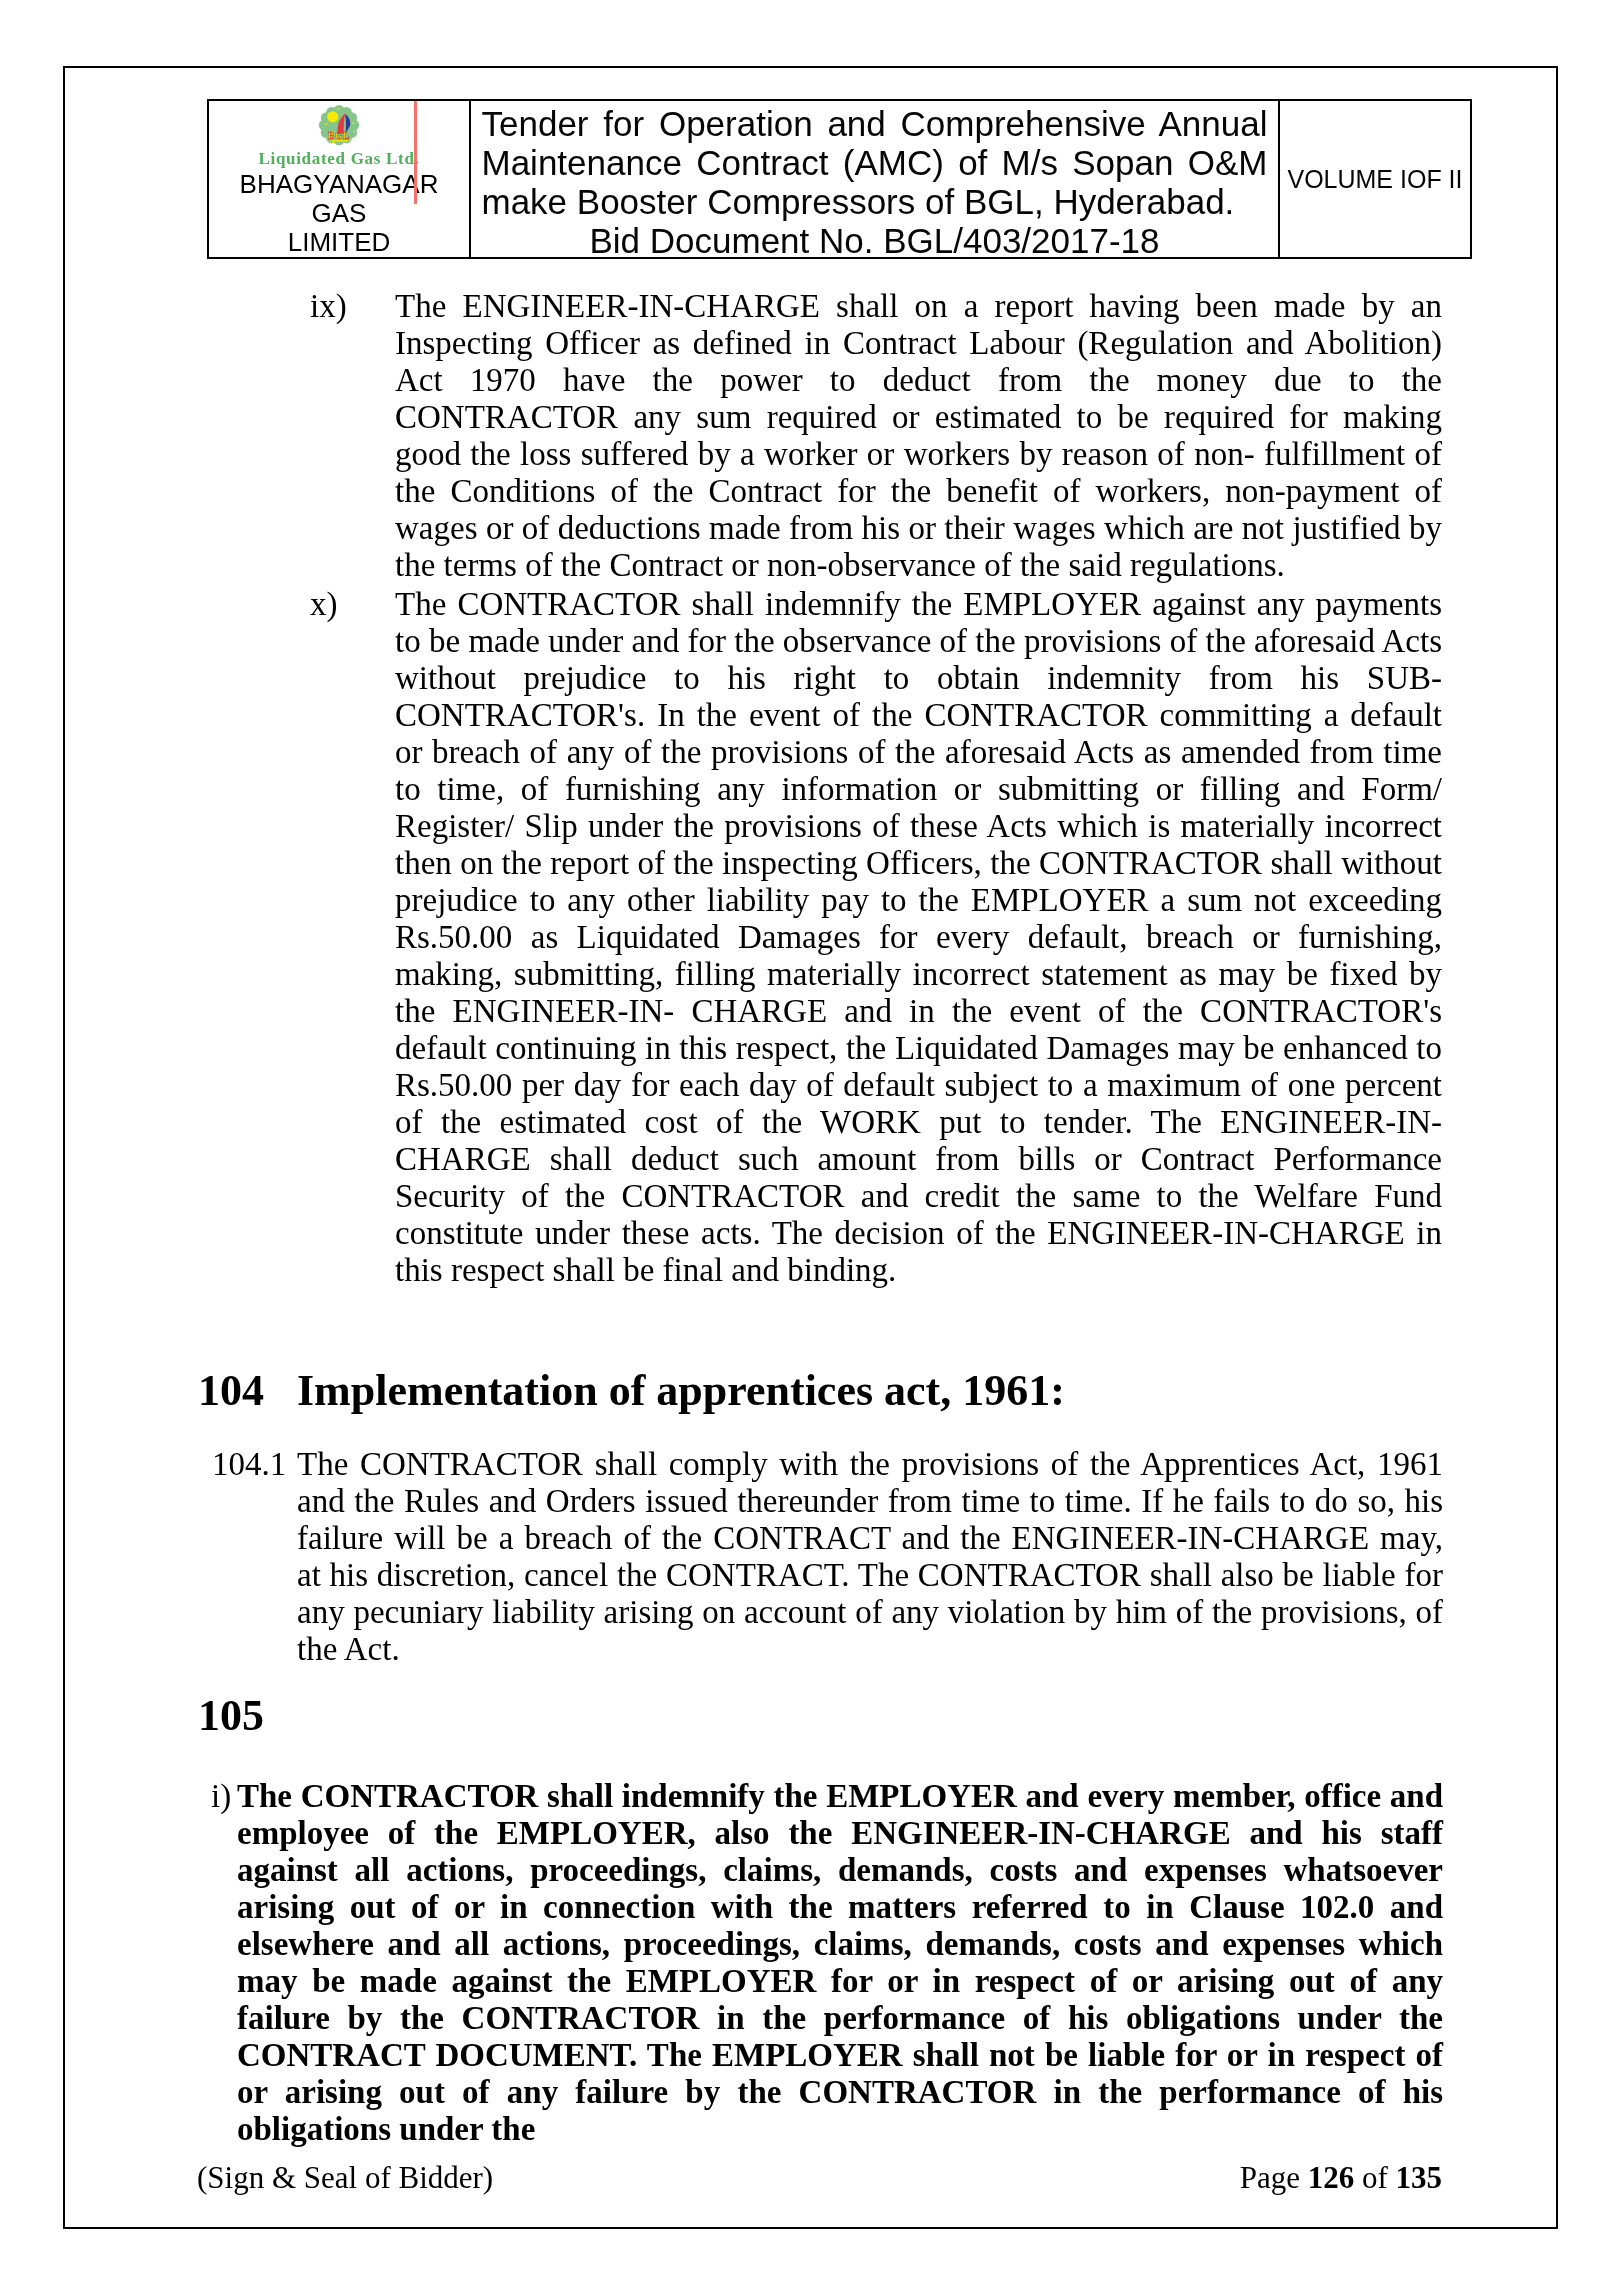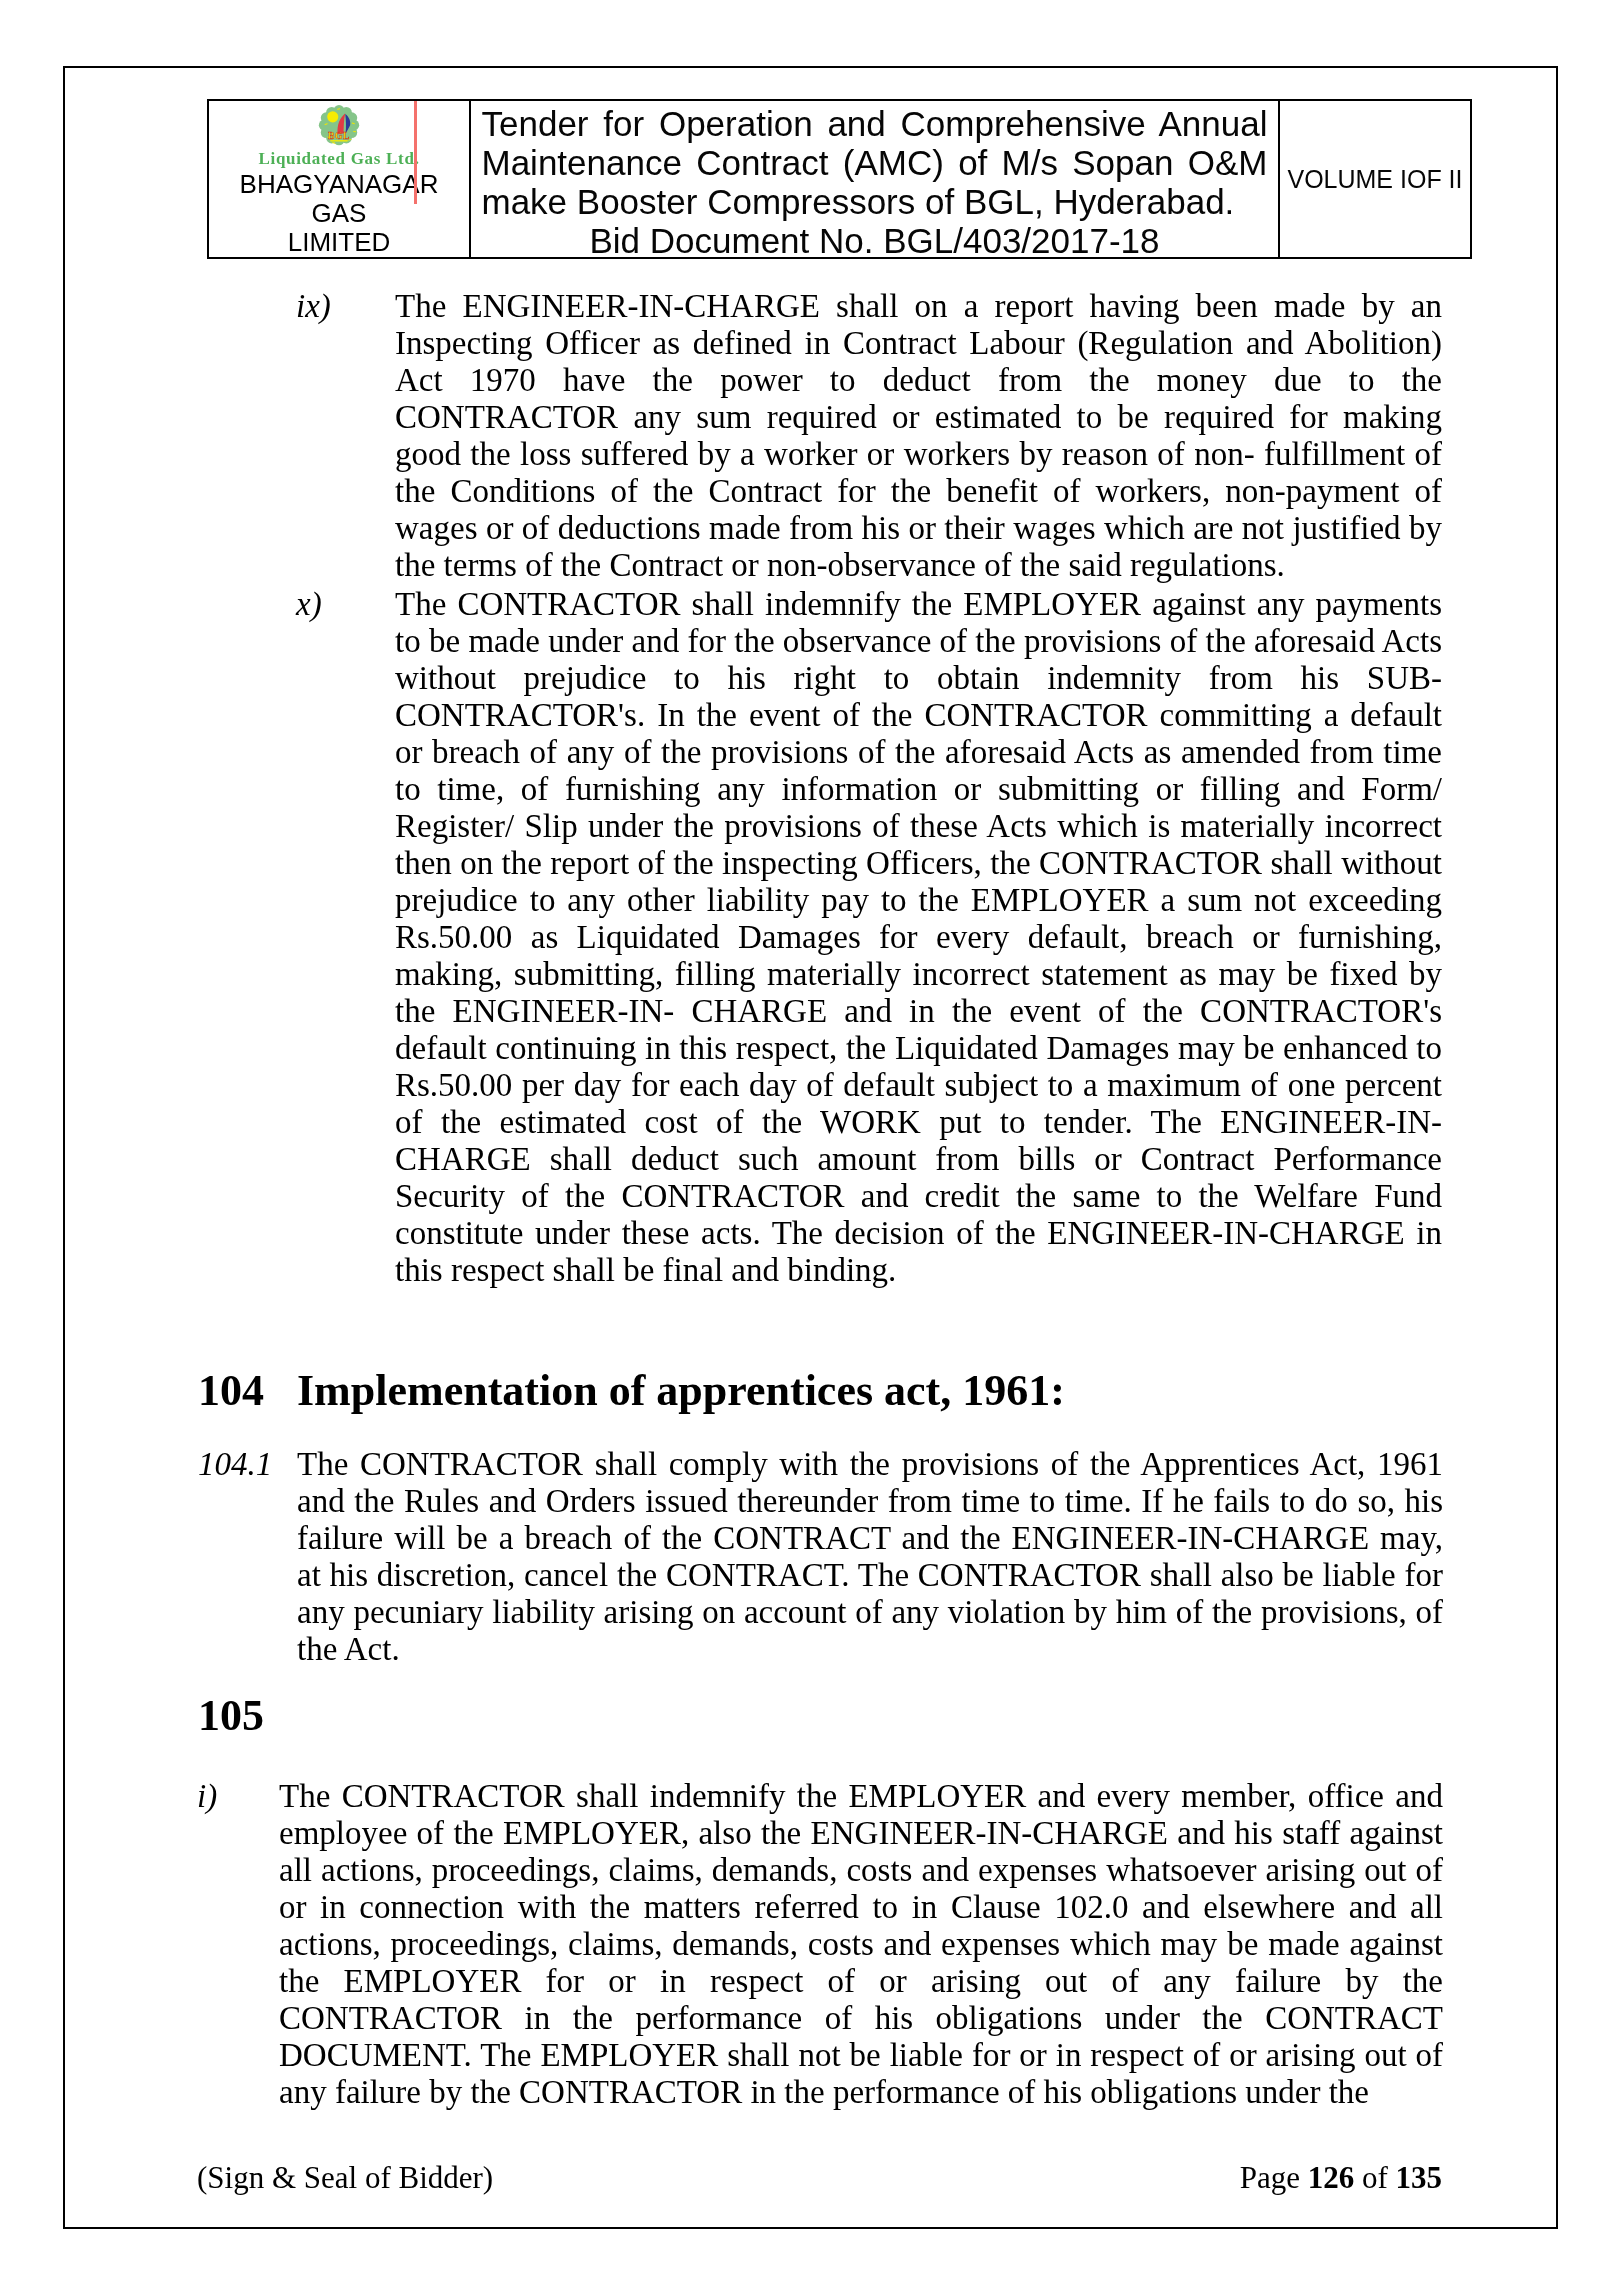--- a/index.html
+++ b/index.html
@@ -37,30 +37,30 @@
   }
   .t-justify { text-align:justify; text-align-last:justify; }
   .t-left { text-align:left; }
   .t-center { text-align:center; }
   .volume-cell {
     flex:1; display:flex; flex-direction:row; align-items:center; justify-content:center;
     font-family:"Liberation Sans", sans-serif; font-size:25px; line-height:31px; color:#060606;
   }
   
   .clause { position:absolute; font-size:33px; line-height:37px; }
-  .marker { position:absolute; left:0; top:0;font-style:italic; }
+  .marker { position:absolute; left:14px; top:0; }
   .ctext  { text-align:justify; }
   .clause-ix   { left:296px; top:288px;  width:1146px; }
   .clause-ix .ctext   { margin-left:99px; }
   .clause-x    { left:296px; top:586px;  width:1146px; }
   .clause-x .ctext    { margin-left:99px; }
   .clause-1041 { left:198px; top:1446px; width:1245px; }
   .clause-1041 .ctext { margin-left:99px; }
   .clause-i    { left:197px; top:1778px; width:1246px; }
-  .clause-i .ctext    { margin-left:82px; }
+  .clause-i .ctext    { margin-left:40px;font-weight:bold; }
   .heading { position:absolute; font-size:44px; line-height:37px; font-weight:bold; display:flex; }
   .heading .hnum { width:99px; flex:none; }
   .h104 { left:198px; top:1372px; }
   .h105 { left:198px; top:1697px; }
   .h105 .hnum { width:109px; }
   
   .footer-left  { position:absolute; left:197px;  top:2159px; font-size:31px; line-height:37px; }
   .footer-right { position:absolute; right:181px; top:2159px; font-size:31px; line-height:37px; }
 </style>
 </head>

